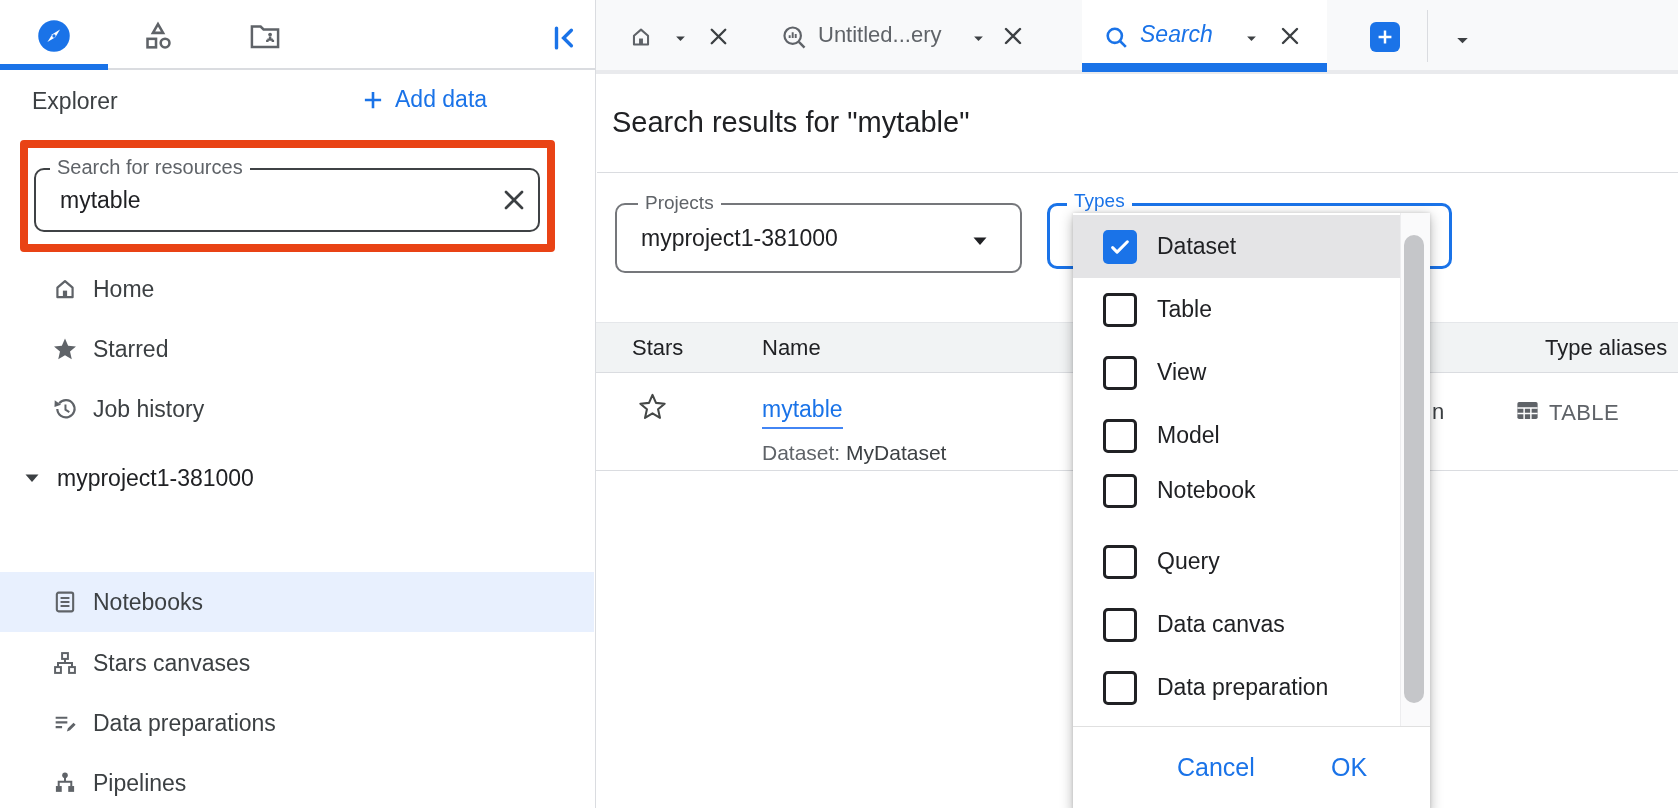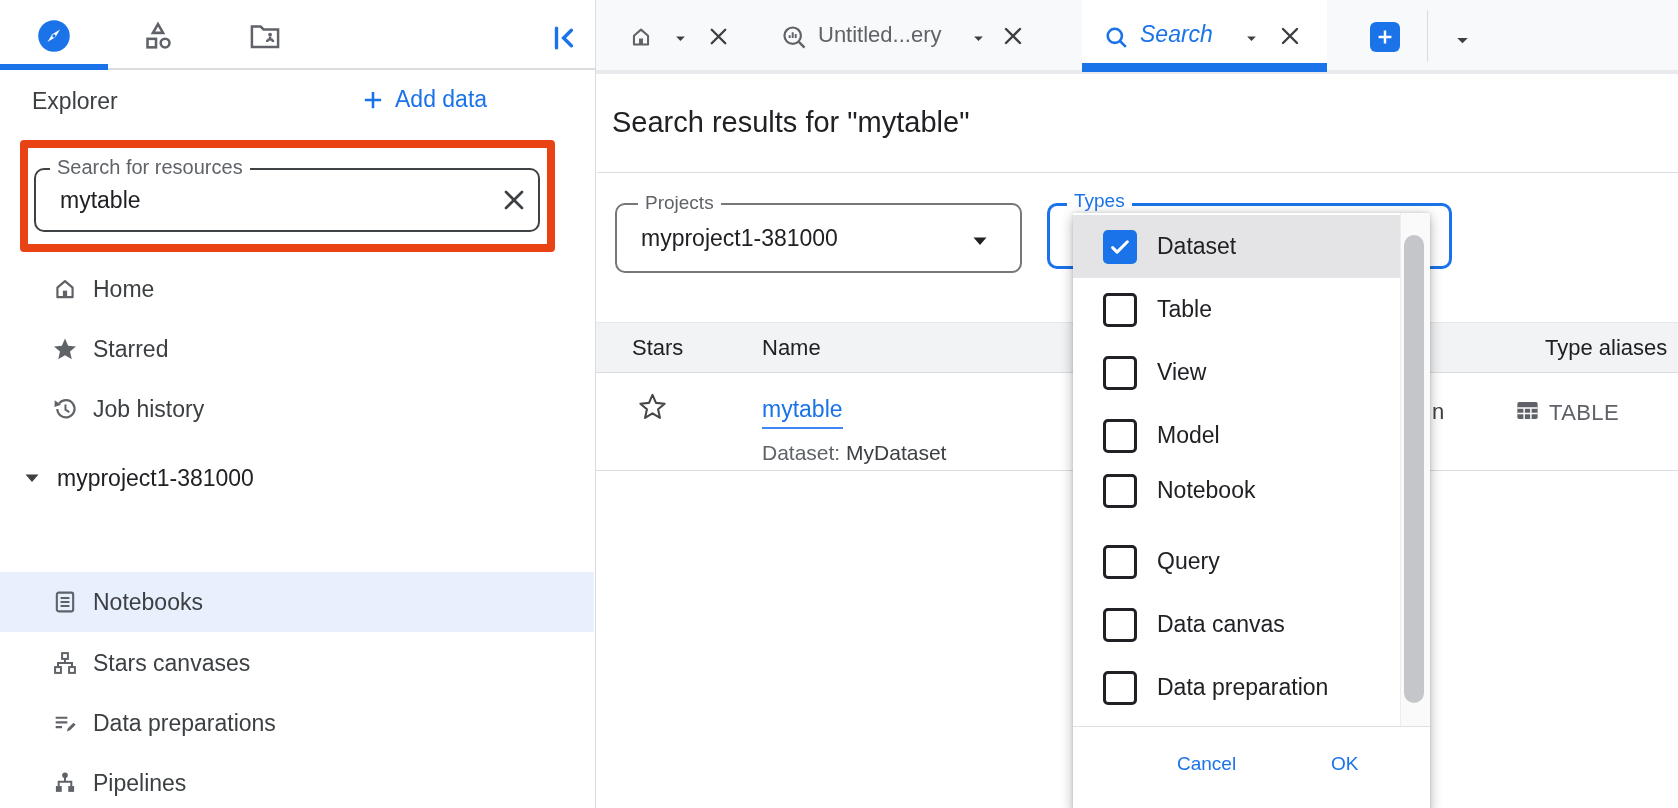--- a/index.html
+++ b/index.html
@@ -43,21 +43,21 @@
   
   .dropdown{left:1073px;top:213px;width:357px;height:600px;background:#fff;box-shadow:0 3px 12px rgba(0,0,0,.3),0 0 3px rgba(0,0,0,.12);z-index:5;}
   .opt{position:absolute;left:0;width:327px;height:63px;display:flex;align-items:center;cursor:pointer;}
   .opt.sel{background:#E4E4E6;}
   .cb{position:absolute;left:30px;width:34px;height:34px;box-sizing:border-box;border:3px solid #202124;border-radius:5px;background:#fff;}
   .cb.on{border:none;background:#1A73E8;display:flex;align-items:center;justify-content:center;}
   .optlabel{position:absolute;left:84px;font-size:23px;color:#202124;}
   .scrolltrack{position:absolute;left:327px;top:0;width:30px;height:513px;background:#FAFAFB;border-left:1px solid #EDEDEF;box-sizing:border-box;}
   .scrollthumb{position:absolute;left:331px;top:22px;width:20px;height:468px;background:#C5C6C9;border-radius:10px;}
   .dd-div{position:absolute;left:0;top:513px;width:357px;height:1px;background:#E0E0E0;}
-  .dd-btn{position:absolute;top:540px;font-size:19px;font-weight:500;color:#1A73E8;cursor:pointer;}
+  .dd-btn{position:absolute;top:540px;font-size:25px;font-weight:500;color:#1A73E8;cursor:pointer;}
 </style>
 </head>
 <body>
 
 <div class="screen">
 
   <div class="abs side-strip"></div>
 
   <div class="abs" style="left:36px;top:18px;">
     <span>

